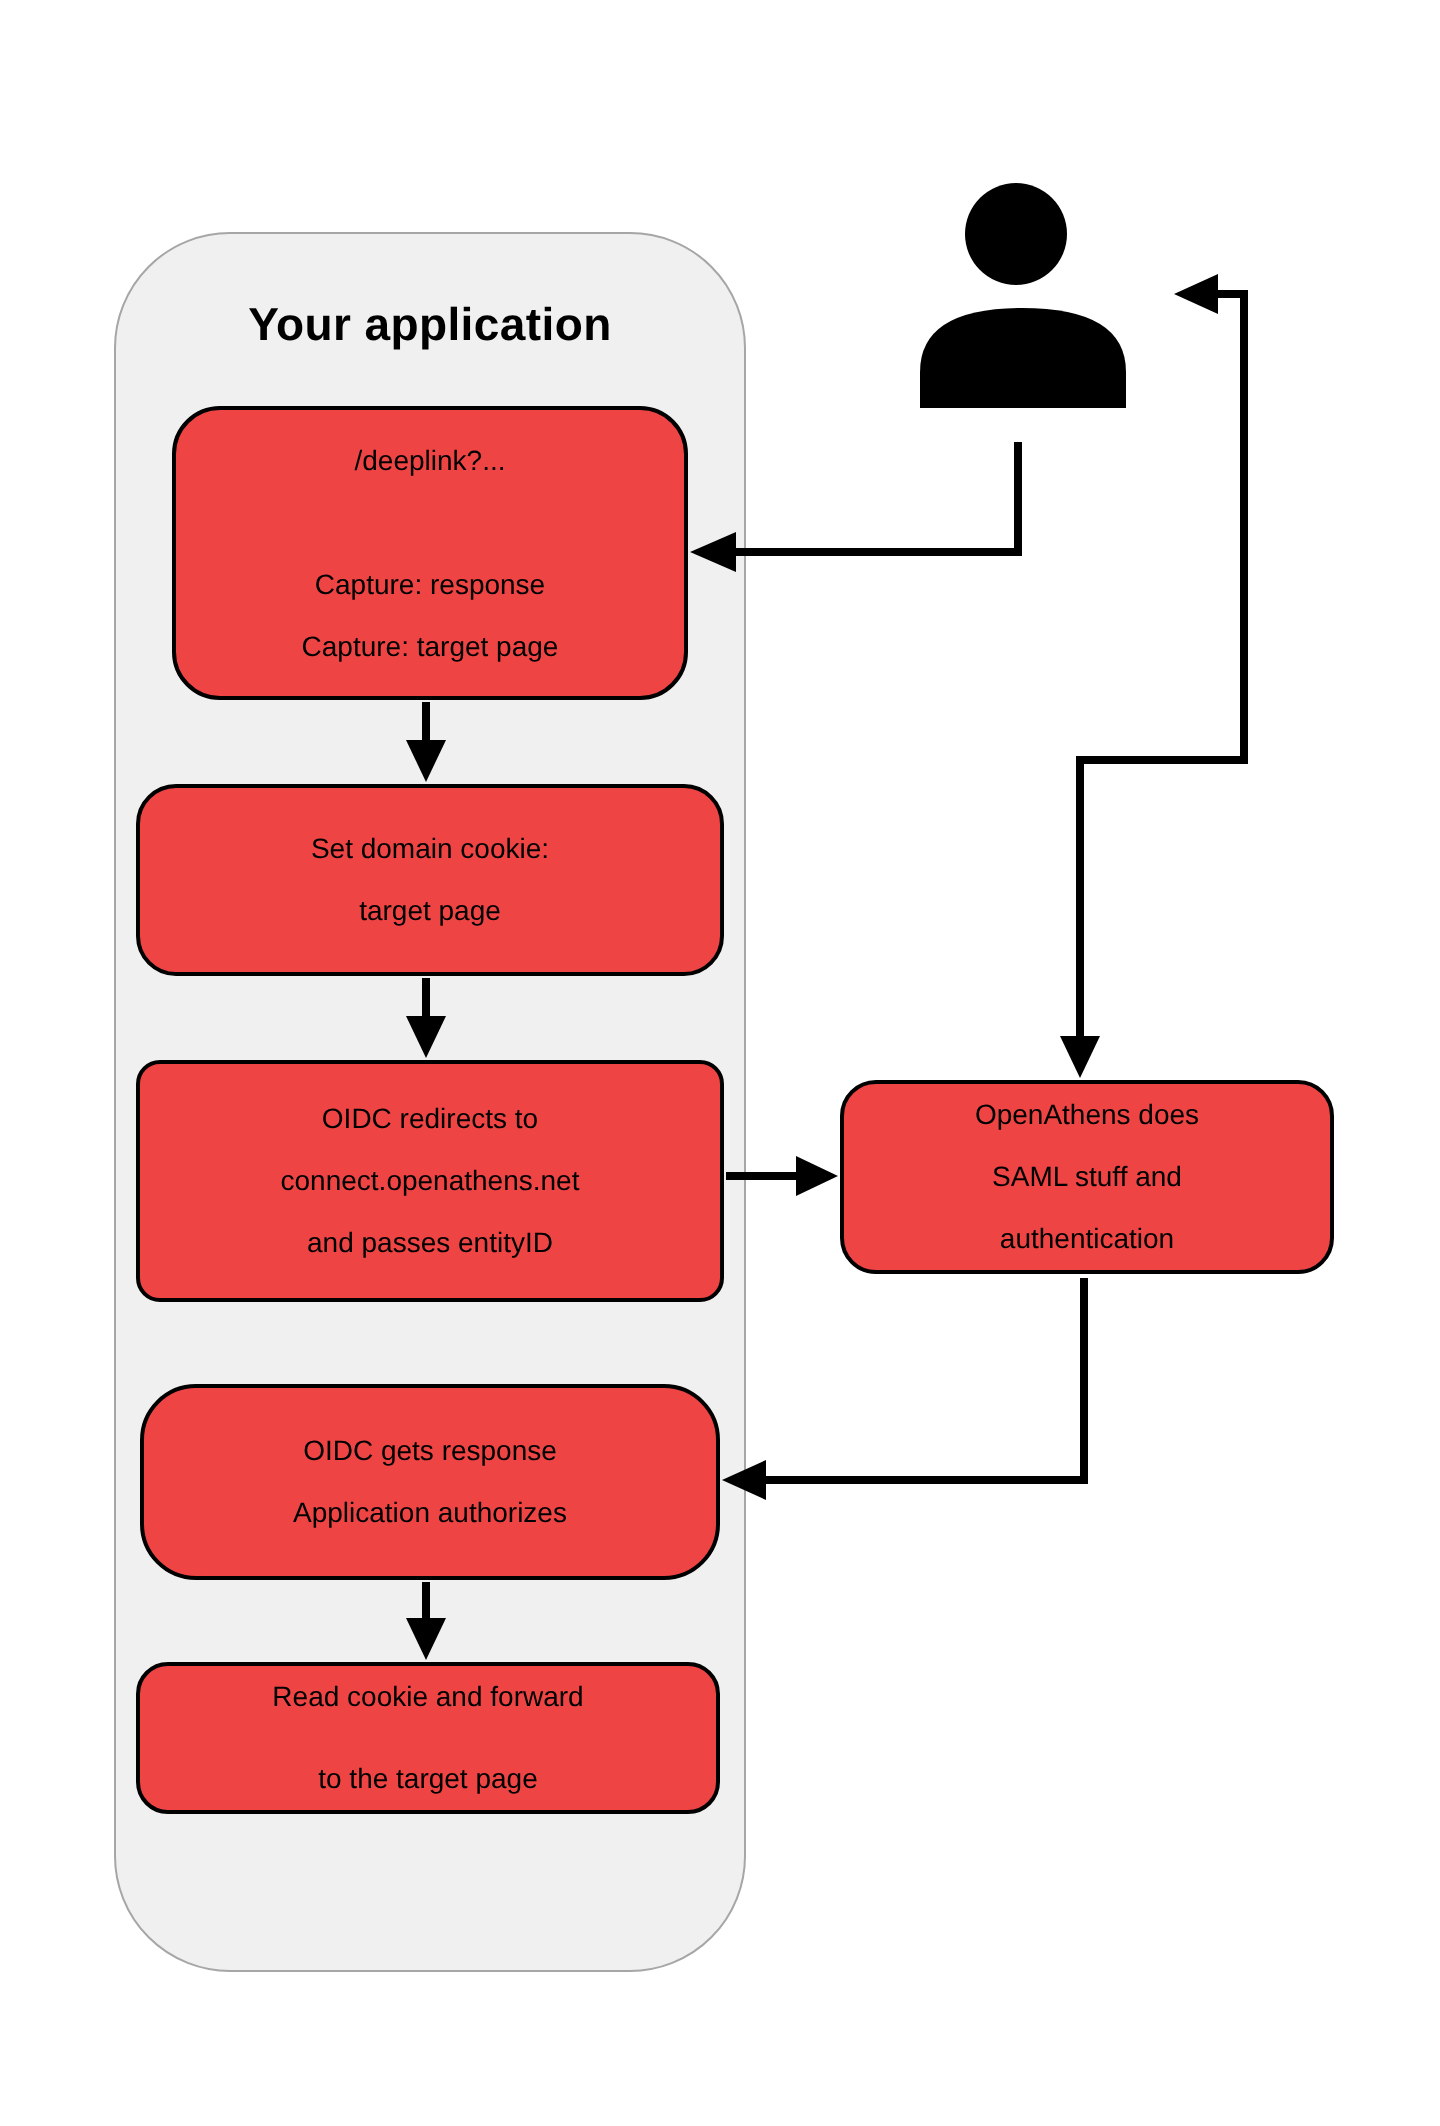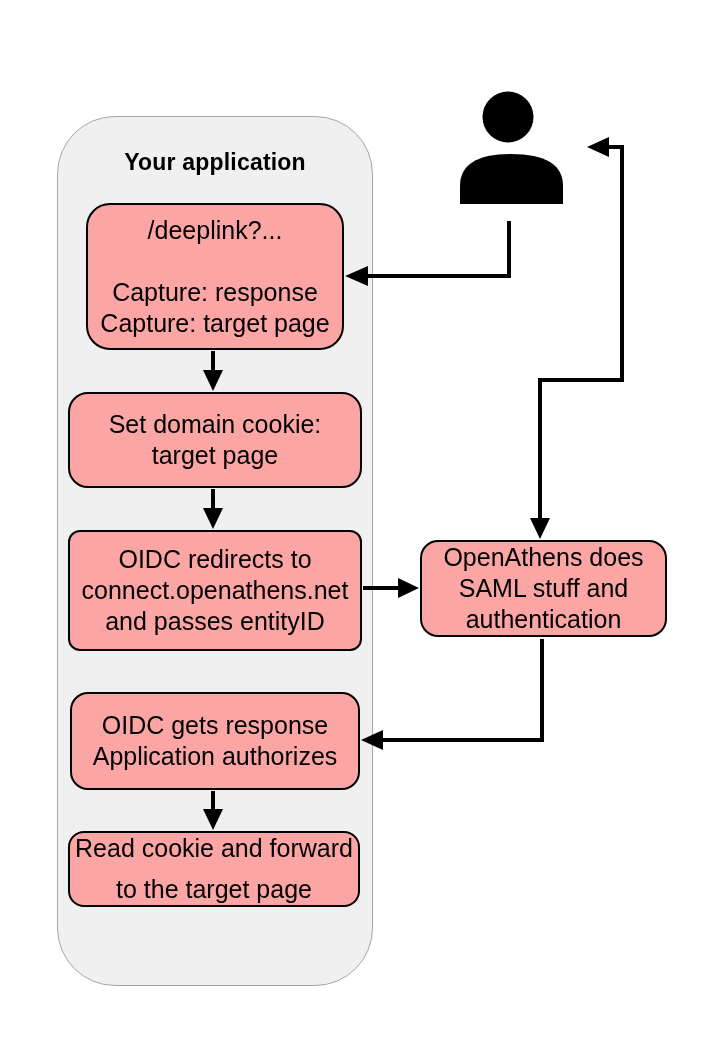--- a/index.html
+++ b/index.html
@@ -25,41 +25,41 @@
     position: absolute;
     left: 57px; top: 149px;
     width: 316px;
     text-align: center;
     font-size: 23px;
     font-weight: bold;
     letter-spacing: 0.2px;
   }
   .node {
     position: absolute;
-    background: #fca5a5;
+    background: #ef4444;
     border: 2.5px solid #000000;
     border-radius: 20px;
     box-sizing: border-box;
     display: flex;
     flex-direction: column;
     justify-content: center;
     align-items: center;
     text-align: center;
-    font-size: 25px;
+    font-size: 14px;
   }
   .node .line {
     line-height: 31px;
     min-height: 31px;
     white-space: nowrap;
   }
   #box-deeplink      { left: 86px;  top: 203px; width: 258px; height: 147px; border-radius: 24px; }
   #box-set-cookie    { left: 68px;  top: 392px; width: 294px; height: 96px;  }
   #box-oidc-redirect { left: 68px;  top: 530px; width: 294px; height: 121px; border-radius: 12px; }
   #box-openathens    { left: 420px; top: 540px; width: 247px; height: 97px;  border-radius: 18px; }
-  #box-oidc-response { left: 70px;  top: 692px; width: 290px; height: 98px;  border-radius: 18px; }
+  #box-oidc-response { left: 70px;  top: 692px; width: 290px; height: 98px;  border-radius: 28px; }
   #box-read-cookie   { left: 68px;  top: 831px; width: 292px; height: 76px;  border-radius: 16px; justify-content: space-between; }
   svg.overlay {
     position: absolute;
     left: 0; top: 0;
     width: 720px; height: 1063px;
     pointer-events: none;
   }
   svg .connector { stroke:#000000; stroke-width:4; fill:none; }
   svg .head      { fill:#000000; stroke:none; }
   svg .figure    { fill:#000000; stroke:none; }

